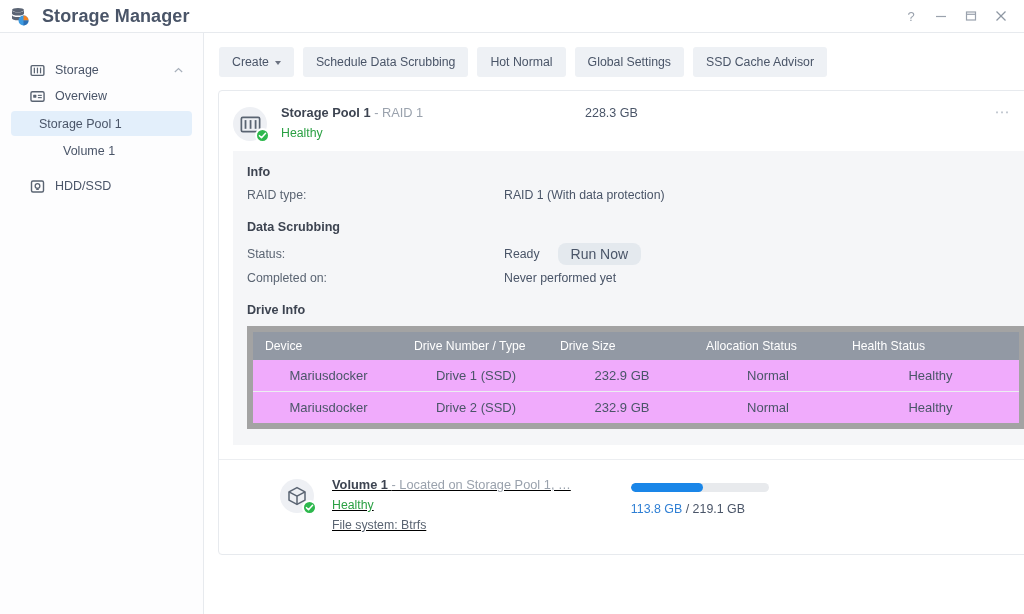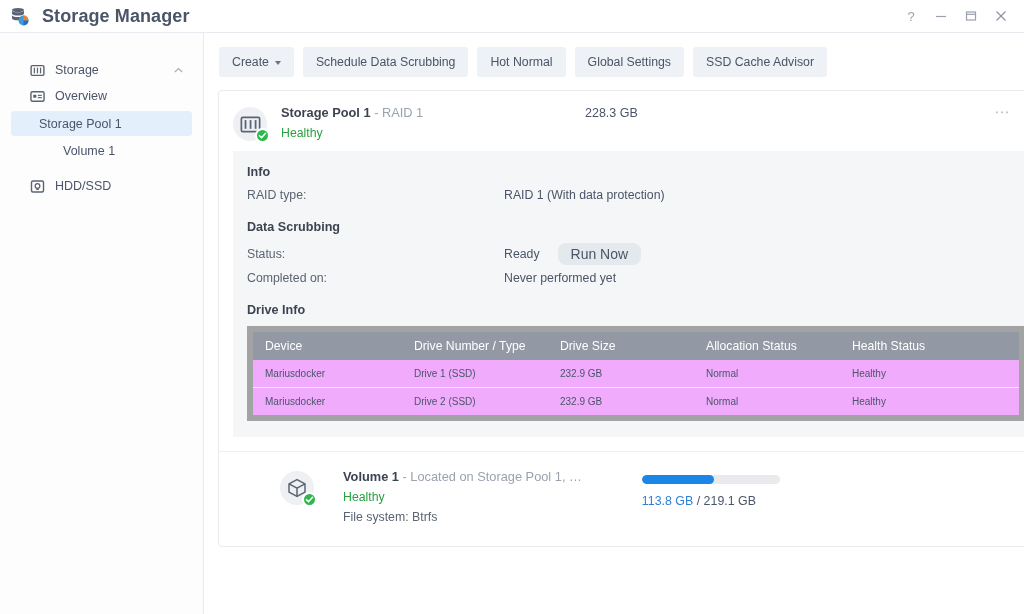--- a/index.html
+++ b/index.html
@@ -123,36 +123,36 @@
   .sec-gap { height: 12px; }
 
   
   table.drive-table { width: 100%; border-collapse: collapse; background: #f0abfc;
                       border: 6px solid #a3a3a3; }
   table.drive-table thead th {
     background: #9299a4; color: #fff; font-weight: normal; font-size: 12.2px;
     text-align: left; padding: 7px 10px 7px 12px; white-space: nowrap;
   }
   table.drive-table tbody td {
-    font-size: 10px; color: #4a5568; padding: 8px 10px 8px 12px;
-    border-bottom: 1px solid #eceef1; white-space: nowrap;
+    font-size: 13px; color: #4a5568; padding: 8px 10px 8px 12px;
+    border-bottom: 1px solid #eceef1; white-space: nowrap; text-align: center;
   }
   table.drive-table tbody tr:last-child td { border-bottom: none; }
   td.ok { color: #2aa043; }
   .col-device { width: 152px; }
   .col-num { width: 146px; }
   .col-size { width: 146px; }
   .col-alloc { width: 146px; }
 
   
   .card-divider { height: 1px; background: #eceef1; margin: 0; }
 
   
   .vol-row { display: flex; align-items: flex-start; padding: 17px 14px 22px 61px; }
-  .vol-meta { margin-left: 15px; }
+  .vol-meta { margin-left: 4px; text-decoration: underline; }
   .usage-block { margin-left: 60px; padding-top: 6px; }
   .bar-track { width: 138px; height: 9px; border-radius: 5px; background: #e8eaed; overflow: hidden; }
   .bar-fill { height: 100%; background: #1a86e8; border-radius: 5px; }
   .usage-text { font-size: 12.4px; color: #4a5568; margin-top: 10px; white-space: nowrap;}
   .usage-text .used { color: #2f7fd4; }
 </style>
 </head>
 <body>
 
 <div class="window">

